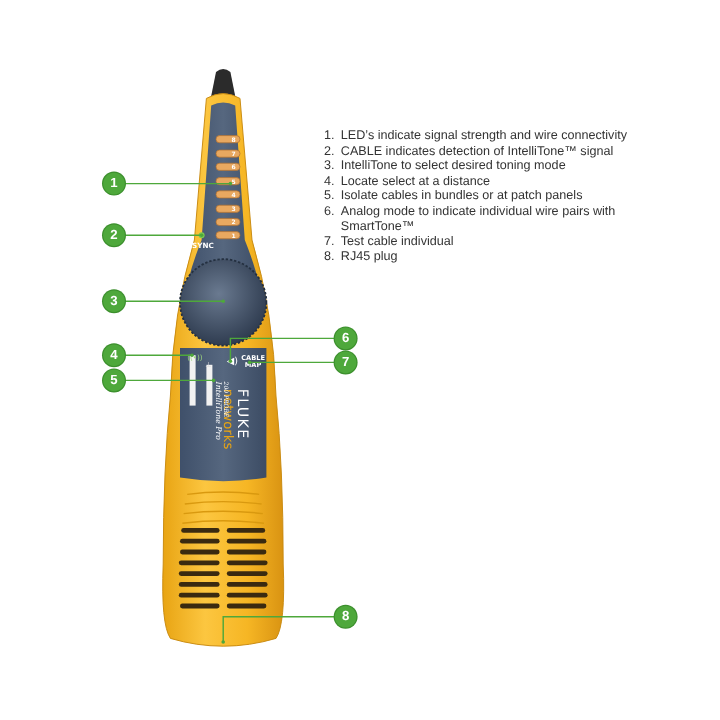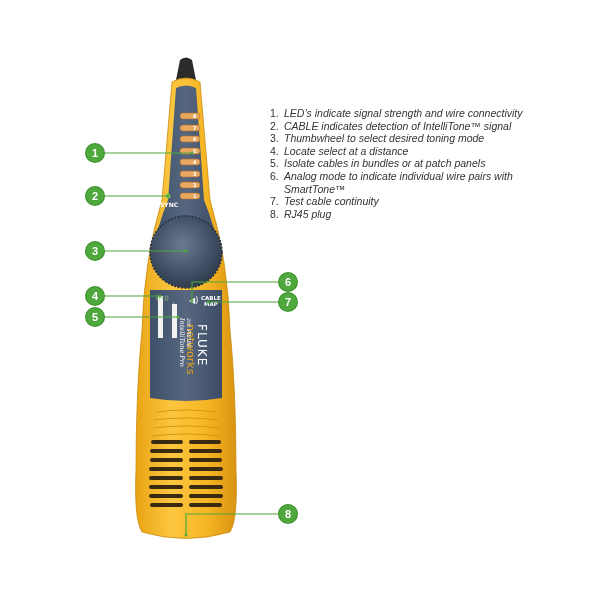--- a/index.html
+++ b/index.html
@@ -1,21 +1,21 @@
 <!DOCTYPE html>
 <html><head>
 <meta charset="utf-8">
 <style>
   html, body { margin:0; padding:0; background:#ffffff; }
   body { width:600px; height:600px; position:relative; overflow:hidden; font-family:"DejaVu Sans", sans-serif; }
   .canvas { position:absolute; left:0; top:0; width:600px; height:600px; }
   .legend { position:absolute; left:270px; top:107px; width:300px; font-family:"Liberation Sans", sans-serif; font-size:10.5px; line-height:12.6px; color:#333; }
   .legend .item { display:flex; }
   .legend .num { width:14px; flex:none; }
-  .legend .txt { flex:1;font-style:italic; }
+  .legend .txt { flex:1; }
   .callout { position:absolute; width:18px; height:18px; border-radius:50%; background:#4ea83b; color:#fff; font-family:"Liberation Sans", sans-serif; font-weight:bold; font-size:11px; line-height:18px; text-align:center; box-shadow:0 0 0 1px #3c8f2d; }
 </style>
 </head>
 <body>
 
 <svg class="canvas" width="600" height="600" viewBox="0 0 600 600" xmlns="http://www.w3.org/2000/svg">
   <defs>
     <linearGradient id="yel" x1="0" x2="1" y1="0" y2="0">
       <stop offset="0" stop-color="#e8a413"></stop>
       <stop offset="0.35" stop-color="#fcc640"></stop>
@@ -142,35 +142,35 @@
   <div class="item">
       <span class="num">1.</span>
       <span class="txt">LED’s indicate signal strength and wire connectivity</span>
     </div>
   <div class="item">
       <span class="num">2.</span>
       <span class="txt">CABLE indicates detection of IntelliTone™ signal</span>
     </div>
   <div class="item">
       <span class="num">3.</span>
-      <span class="txt">Thumbwheel to select desired toning mode</span>
+      <span class="txt">IntelliTone to select desired toning mode</span>
     </div>
   <div class="item">
       <span class="num">4.</span>
       <span class="txt">Locate select at a distance</span>
     </div>
   <div class="item">
       <span class="num">5.</span>
       <span class="txt">Isolate cables in bundles or at patch panels</span>
     </div>
   <div class="item">
       <span class="num">6.</span>
       <span class="txt">Analog mode to indicate individual wire pairs with SmartTone™</span>
     </div>
   <div class="item">
       <span class="num">7.</span>
-      <span class="txt">Test cable continuity</span>
+      <span class="txt">Test cable individual</span>
     </div>
   <div class="item">
       <span class="num">8.</span>
       <span class="txt">RJ45 plug</span>
     </div>
 </div>
 
 </body></html>

